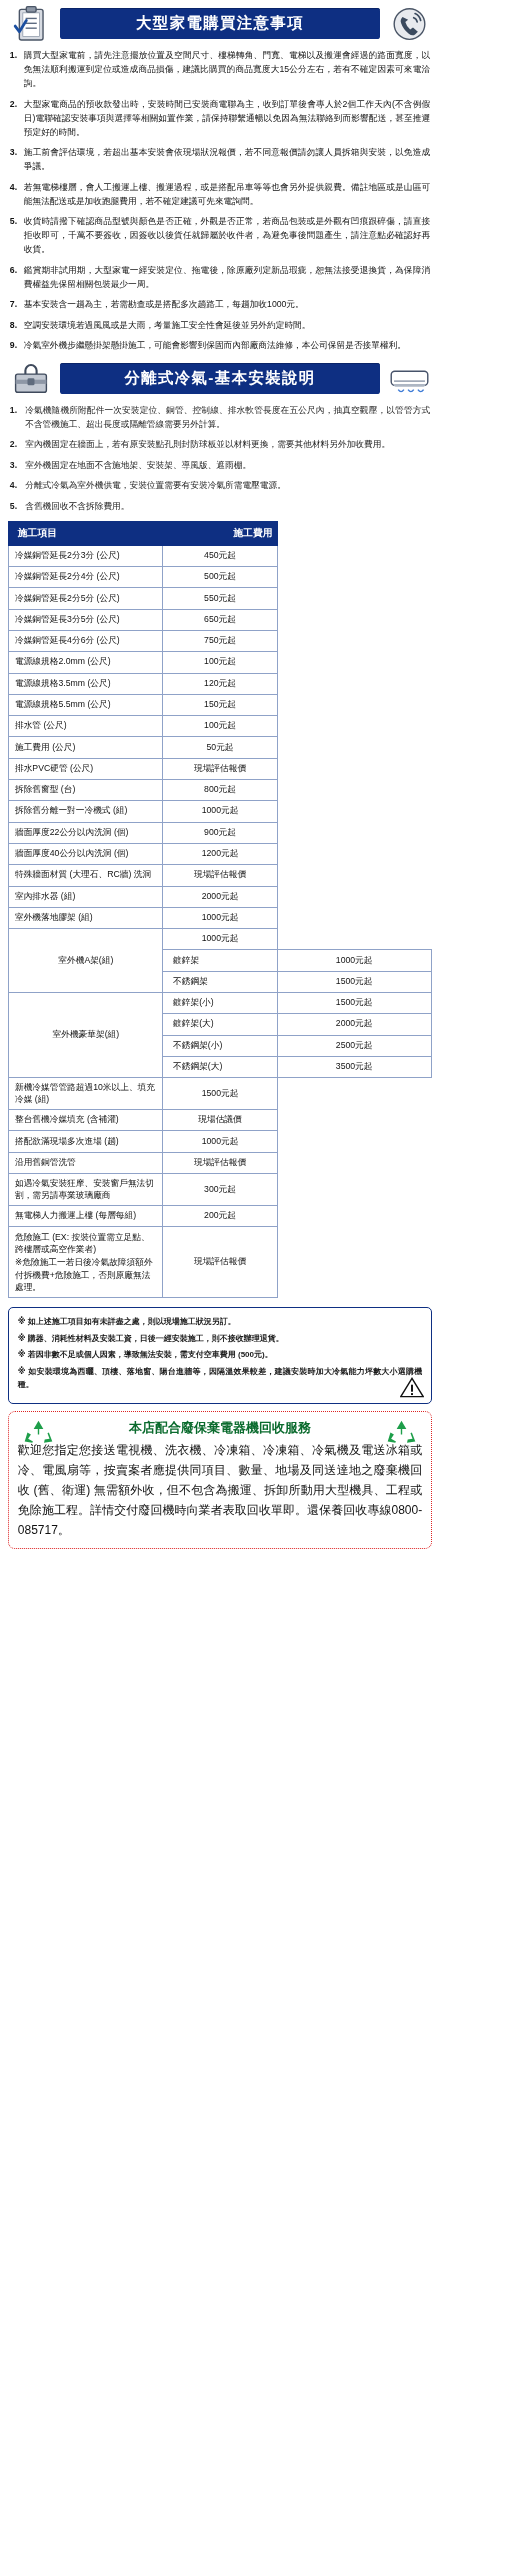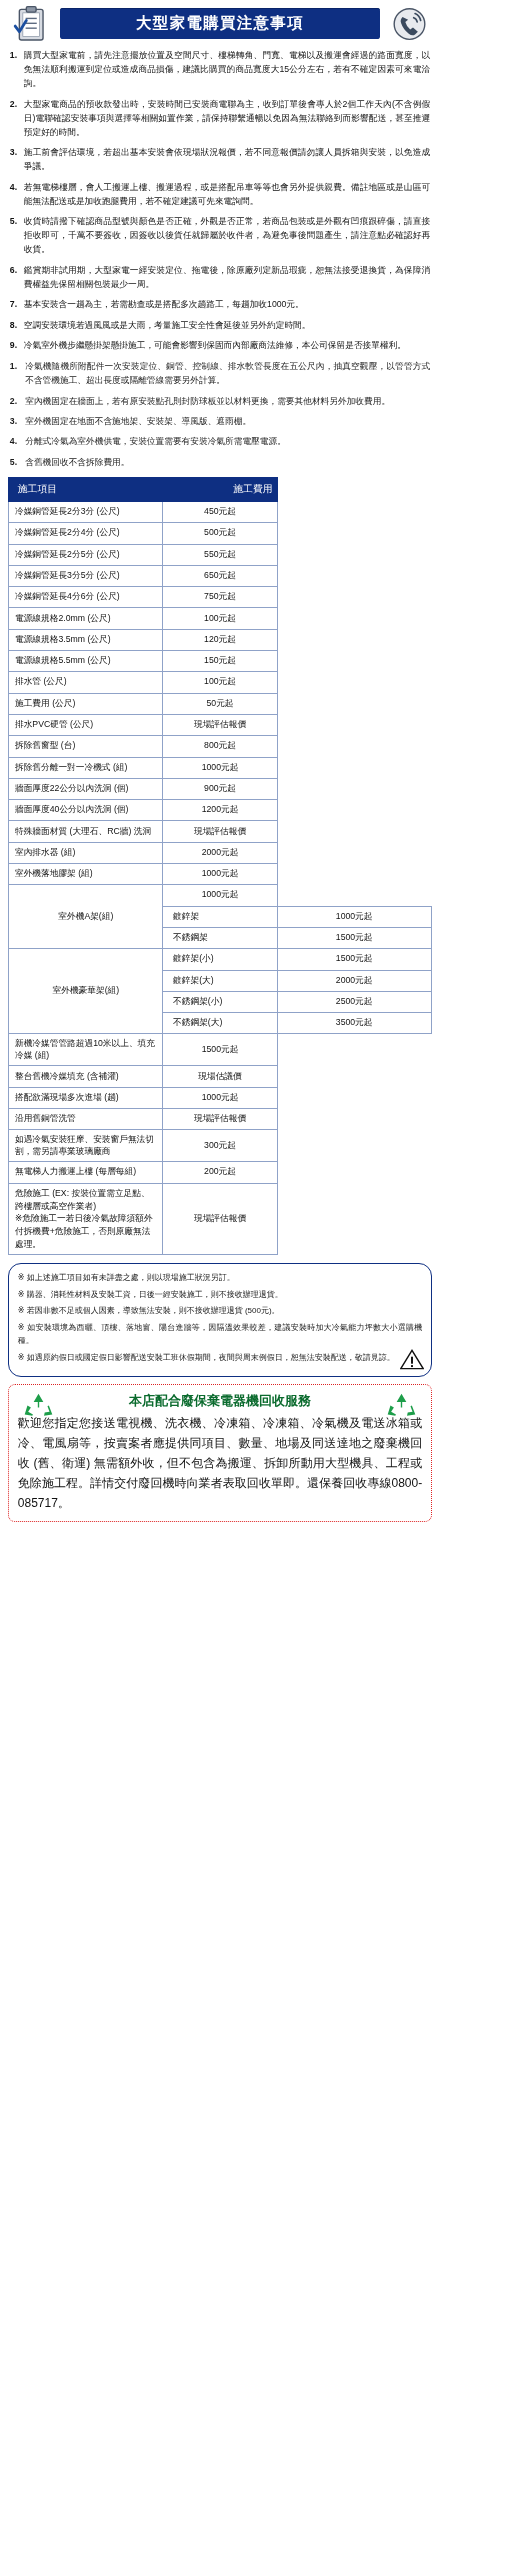--- a/index.html
+++ b/index.html
@@ -71,21 +71,21 @@
   table.fee{
     width:100%;
     border-collapse:collapse;
     font-size:8.7px;
     table-layout:fixed;
   }
   table.fee th{
     background:#0e2f82;
     color:#fff;
     font-size:9.8px;
-    font-weight:normal;
+    font-weight:bold;
     border:0.7px solid #0e2f82;
     padding:4.9px 4.2px;
   }
   table.fee th.c1{text-align:left;padding-left:8.4px;}
   table.fee th.c2{width:105px;text-align:right;}
   table.fee td{
     border:0.7px solid #8fa2c8;
     padding:3.5px 5.6px;
     color:#111;
     background:#fff;
@@ -99,23 +99,24 @@
     margin-top:8px;
   }
   table.fee td.sub{padding-left:9.8px;}
   table.fee tr.tall td{height:24px;}
   table.fee td.note2{line-height:1.45;}
 
   
   .remark-box{
     margin:5.6px 8.4px 7px 8.4px;
     border:1.4px solid #0e2f82;
-    border-radius:13px;
+    border-radius:5px;
     padding:7px 8.4px 8.4px 8.4px;
     position:relative;
+    font-weight:bold;
   }
   .remark-item{
     font-size:8px;
     line-height:1.65;
     margin-bottom:3.5px;
     text-align:justify;
   }
   .warn-tri{
     position:absolute;right:7px;bottom:5.6px;width:24px;height:21px;
   }
@@ -208,20 +209,43 @@
     <div class="note-item">
       <span class="note-num">8.</span>
       <span class="note-text">空調安裝環境若過風風或是大雨，考量施工安全性會延後並另外約定時間。</span>
     </div>
     <div class="note-item">
       <span class="note-num">9.</span>
       <span class="note-text">冷氣室外機步繼懸掛架懸掛施工，可能會影響到保固而內部廠商法維修，本公司保留是否接單權利。</span>
     </div>
   </div>
 
+  <div class="section-head">
+    <div class="head-icon left">
+      <svg width="42" height="38" viewBox="0 0 60 54">
+        <rect x="8" y="20" width="44" height="26" rx="3" fill="#c2c8d2" stroke="#3f4a5c" stroke-width="2"></rect>
+        <rect x="8" y="28" width="44" height="6" fill="#8e97a6"></rect>
+        <path d="M22 20 v-5 a8 8 0 0 1 16 0 v5" fill="none" stroke="#3f4a5c" stroke-width="3"></path>
+        <rect x="25" y="26" width="10" height="10" rx="2" fill="#5f6b7d"></rect>
+      </svg>
+    </div>
+    <div class="head-band">
+      <span class="title">分離式冷氣-基本安裝說明</span>
+    </div>
+    <div class="head-icon right">
+      <svg width="45" height="38" viewBox="0 0 64 54">
+        <rect x="6" y="16" width="52" height="20" rx="5" fill="#ffffff" stroke="#47536a" stroke-width="2"></rect>
+        <line x1="10" y1="30" x2="54" y2="30" stroke="#8c97a8" stroke-width="2"></line>
+        <rect x="10" y="34" width="44" height="4" rx="2" fill="#aeb7c4"></rect>
+        <path d="M16 42 q4 6 8 0" fill="none" stroke="#3e7bd6" stroke-width="2"></path>
+        <path d="M30 42 q4 6 8 0" fill="none" stroke="#3e7bd6" stroke-width="2"></path>
+        <path d="M44 42 q4 6 8 0" fill="none" stroke="#3e7bd6" stroke-width="2"></path>
+      </svg>
+    </div>
+  </div>
 
   <div class="basic-list">
     <div class="basic-item">
       <span class="note-num">1.</span>
       <span class="note-text">冷氣機隨機所附配件一次安裝定位、銅管、控制線、排水軟管長度在五公尺內，抽真空觀壓，以管管方式不含管機施工、超出長度或隔離管線需要另外計算。</span>
     </div>
     <div class="basic-item">
       <span class="note-num">2.</span>
       <span class="note-text">室內機固定在牆面上，若有原安裝點孔則封防球板並以材料更換，需要其他材料另外加收費用。</span>
     </div>
@@ -382,23 +406,22 @@
 ※危險施工一若日後冷氣故障須額外付拆機費+危險施工，否則原廠無法處理。</td>
           <td class="price">現場評估報價</td>
         </tr>
       </tbody>
     </table>
   </div>
 
   <div class="remark-box">
     <div class="remark-item">※ 如上述施工項目如有未詳盡之處，則以現場施工狀況另訂。</div>
     <div class="remark-item">※ 購器、消耗性材料及安裝工資，日後一經安裝施工，則不接收辦理退貨。</div>
-    <div class="remark-item">※ 若因非數不足或個人因素，導致無法安裝，則不接收辦理退貨 (500元)。</div>
+    <div class="remark-item">※ 若因非數不足或個人因素，導致無法安裝，需支付空車費用 (500元)。</div>
     <div class="remark-item">※ 如安裝環境為西曬、頂樓、落地窗、陽台進牆等，因隔溫效果較差，建議安裝時加大冷氣能力坪數大小選購機種。</div>
-    <div class="remark-item">※ 如遇原約假日或國定假日影響配送安裝工班休假期間，夜間與周末例假日，恕無法安裝配送，敬請見諒。</div>
     <svg class="warn-tri" viewBox="0 0 34 30">
       <path d="M17 2 L33 28 L1 28 Z" fill="#ffffff" stroke="#111" stroke-width="2"></path>
       <rect x="15.6" y="11" width="2.8" height="10" fill="#111"></rect>
       <rect x="15.6" y="23" width="2.8" height="2.8" fill="#111"></rect>
     </svg>
   </div>
 
   <div class="recycle-box">
     <svg class="recycle-icons" viewBox="0 0 56 42">
       <path d="M28 4 l7 12 h-6 v8 h-2 v-8 h-6 z" fill="#1e9e4a"></path>

